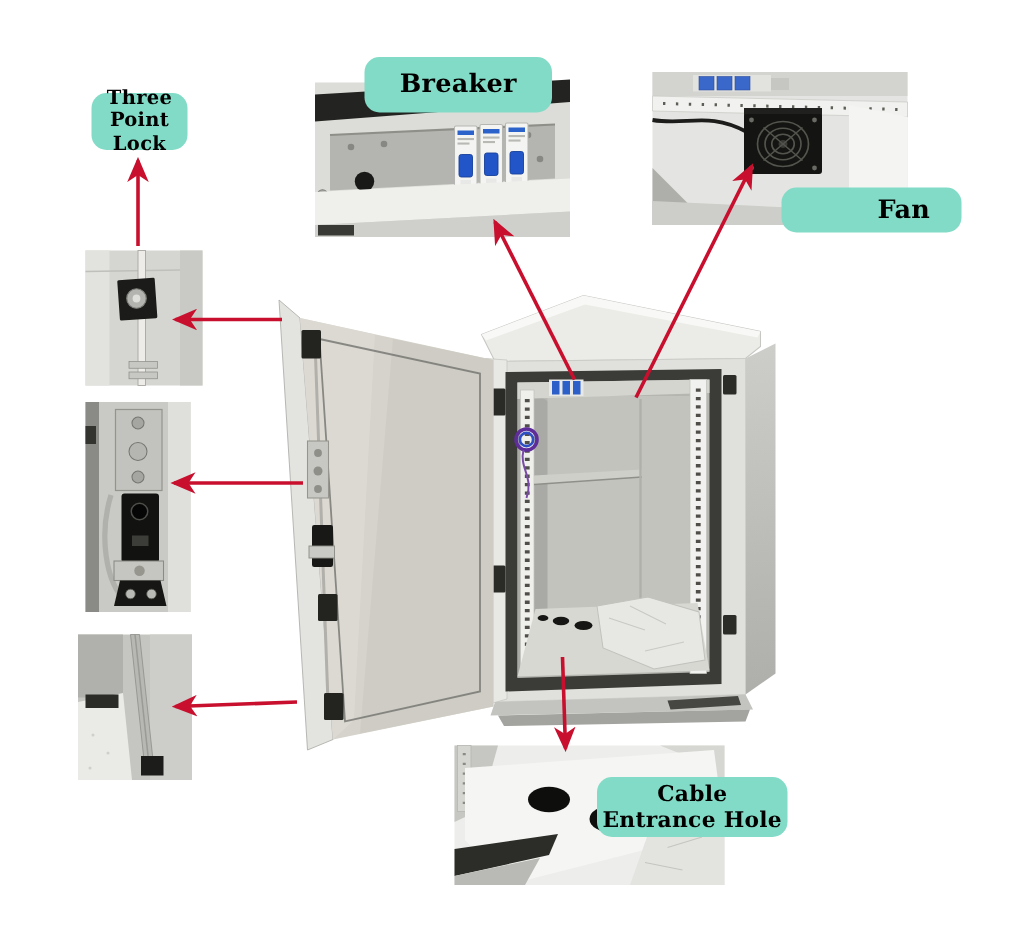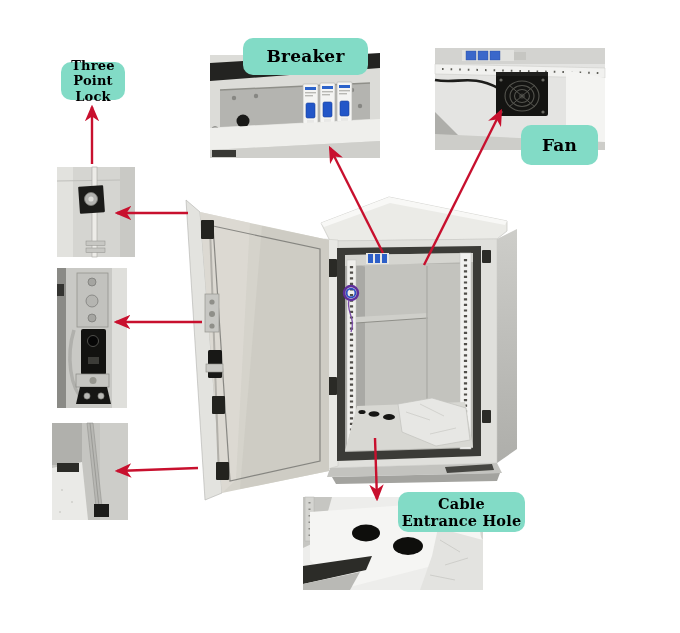--- a/index.html
+++ b/index.html
@@ -8,22 +8,22 @@
     font-family:"DejaVu Serif","Liberation Serif",serif;
   }
   .scene{position:absolute;left:0;top:0;z-index:1;}
   .label{
     position:absolute;z-index:5;background:#82dbc6;color:#000000;
     display:flex;align-items:center;justify-content:center;text-align:center;
     font-weight:700;border-radius:10px;line-height:1.18;letter-spacing:.2px;
   }
   #label-three-point-lock{left:61px;top:62px;width:64px;height:38px;font-size:13px;}
   #label-breaker{left:243px;top:38px;width:125px;height:37px;font-size:17px;}
-  #label-fan{left:521px;top:125px;width:77px;height:40px;font-size:17px;}
-  #label-cable{left:398px;top:492px;width:125px;height:40px;font-size:14.5px;padding:0 1px;}
+  #label-fan{left:521px;top:125px;width:77px;height:30px;font-size:17px;padding-left:43px;}
+  #label-cable{left:398px;top:518px;width:125px;height:40px;font-size:14.5px;padding:0 1px;}
 </style>
 </head>
 <body>
 
 <div class="stage">
 
   <svg class="scene" width="680" height="633" viewBox="0 0 680 633">
     <defs>
       <marker id="ah" markerWidth="7" markerHeight="6" refX="6" refY="3" orient="auto">
         <path d="M0,0 L7,3 L0,6 L2,3 Z" fill="#c8102e"></path>

